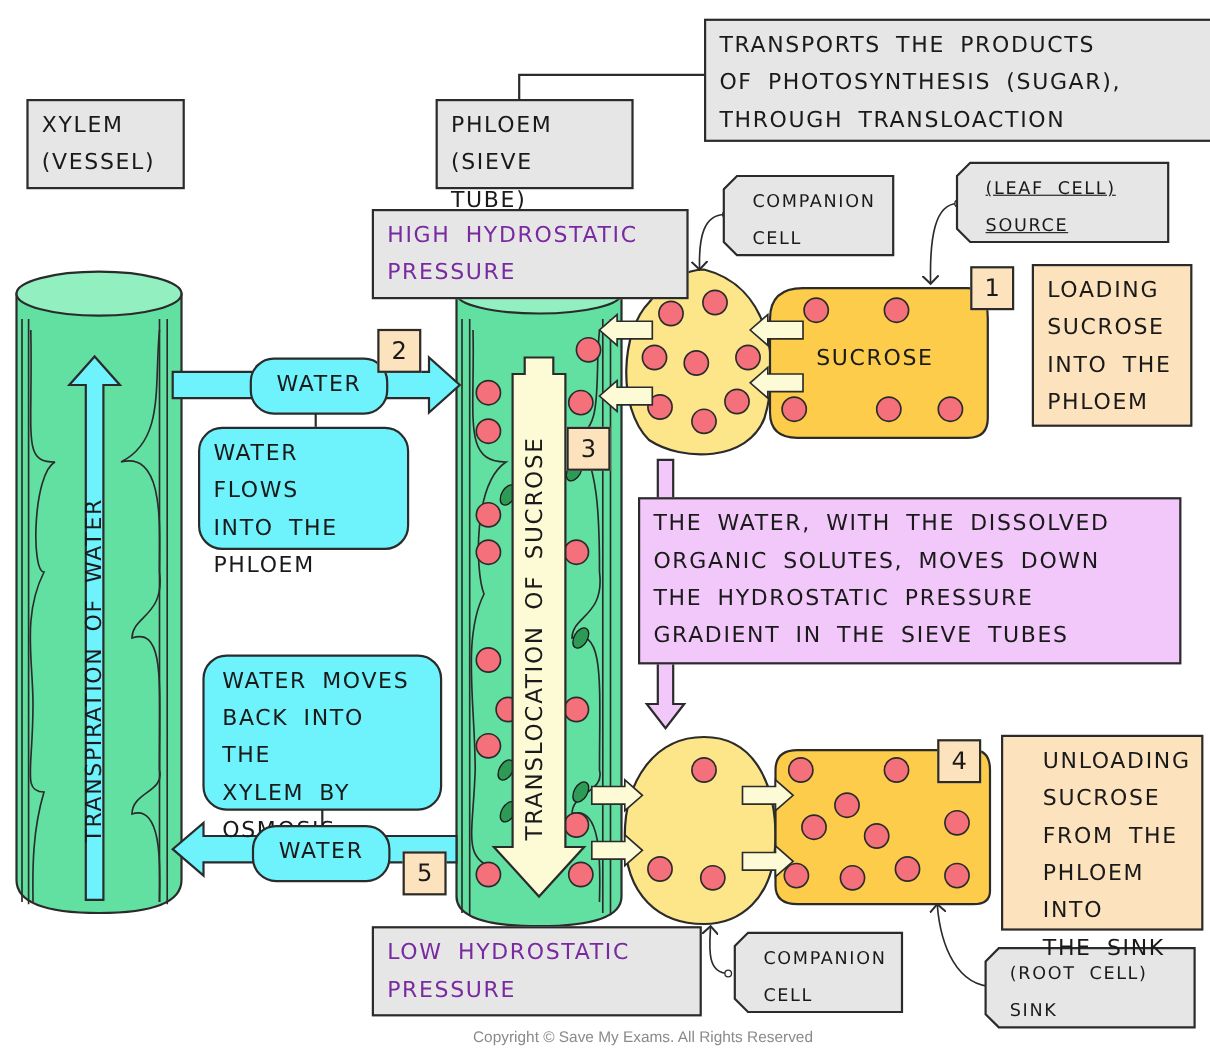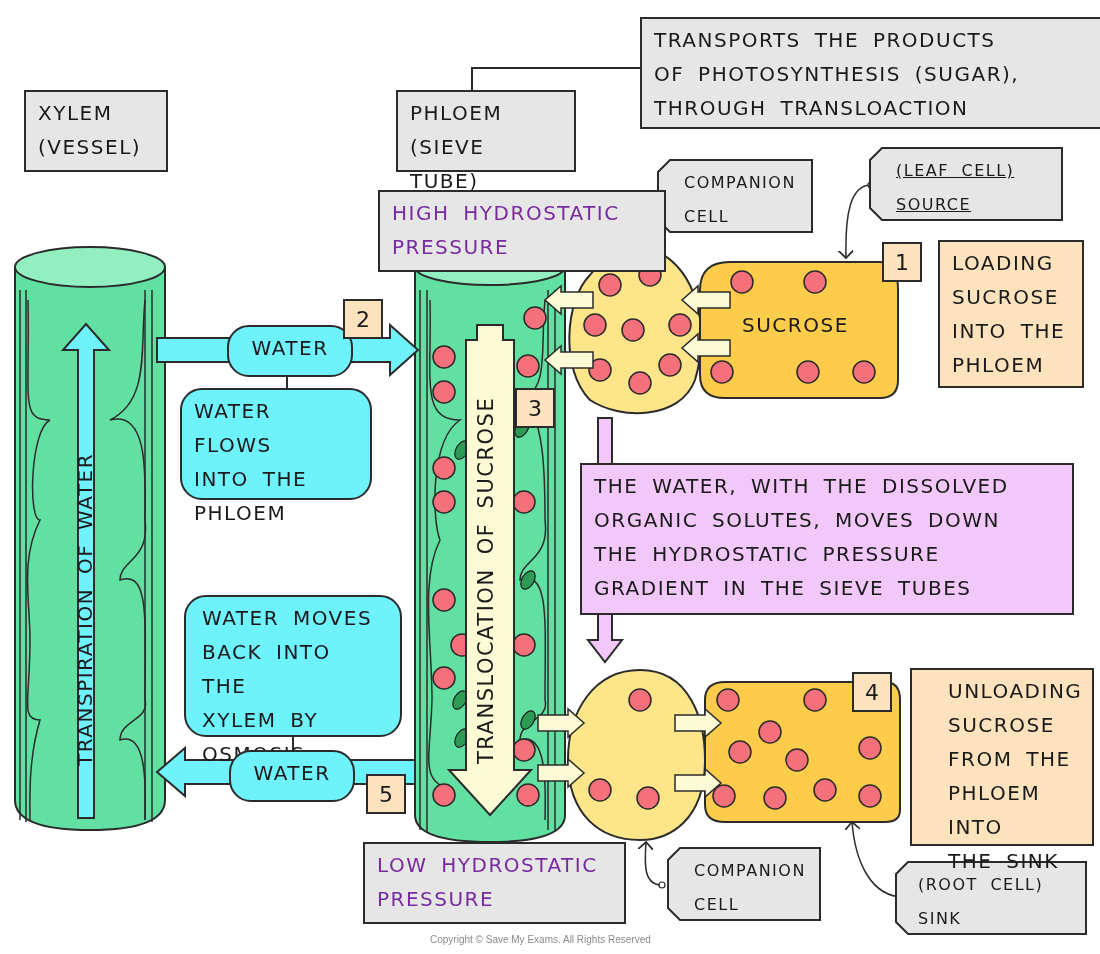--- a/index.html
+++ b/index.html
@@ -6,26 +6,26 @@
   body { width:1100px; height:954px; position:relative; overflow:hidden;
          font-family:"DejaVu Sans", sans-serif; color:#1a1a1a; }
   #diagram { position:absolute; left:0; top:0; width:1100px; height:954px; }
   .lbl { position:absolute; box-sizing:border-box; border:2px solid #2b2b2b;
          font-size:20px; line-height:34px; letter-spacing:1.5px; word-spacing:6px;
          padding:4px 12px; white-space:pre-line; }
   .grey { background:#e6e6e6; }
   .cyan { background:#6ef2fc;border-radius:22px; }
   .peach { background:#fde3bd; }
   .pink { background:#f2c8fa; }
-  .purple-text { color:#7a2aa0;margin-left:40px; }
+  .purple-text { color:#7a2aa0; }
   .num { position:absolute; box-sizing:border-box; border:2px solid #2b2b2b; background:#fde3bd;
          width:40px; height:40px; font-size:22px; display:flex; align-items:center; justify-content:center; }
   .tag { position:absolute; box-sizing:border-box; background:#e6e6e6; font-size:16px; line-height:34px;
          letter-spacing:1.5px; word-spacing:6px; padding:4px 12px 4px 14px; white-space:pre-line; }
-  .copyright { position:absolute; left:430px; top:934px; font-size:10px; color:#8a8a8a;
+  .copyright { position:absolute; left:430px; top:934px; font-size:14px; color:#8a8a8a;
                font-family:"Liberation Sans", sans-serif; }
   .vtext { position:absolute; font-size:20px; letter-spacing:1.5px; word-spacing:6px;
            transform-origin:left top; white-space:nowrap; }
 </style>
 </head>
 <body>
 
 <svg id="diagram" viewBox="0 0 1100 954" xmlns="http://www.w3.org/2000/svg">
   <defs>
     <marker id="ah" markerWidth="10" markerHeight="10" refX="5" refY="5" orient="auto">
@@ -175,21 +175,21 @@
 
 <div class="lbl grey" style="left:24px;top:90px;width:144px;height:82px;">XYLEM
 (VESSEL)</div>
 <div class="lbl grey" style="left:396px;top:90px;width:180px;height:82px;">PHLOEM
 (SIEVE TUBE)</div>
 <div class="lbl grey" style="left:640px;top:17px;width:464px;height:112px;">TRANSPORTS THE PRODUCTS
 OF PHOTOSYNTHESIS (SUGAR),
 THROUGH TRANSLOACTION</div>
 <div class="lbl grey purple-text" style="left:338px;top:190px;width:288px;height:82px;">HIGH HYDROSTATIC
 PRESSURE</div>
-<div class="lbl grey purple-text" style="left:323px;top:842px;width:263px;height:82px;">LOW HYDROSTATIC
+<div class="lbl grey purple-text" style="left:338px;top:842px;width:300px;height:82px;">LOW HYDROSTATIC
 PRESSURE</div>
 
 <div class="tag" style="left:670px;top:162px;width:140px;height:68px;background:transparent;">COMPANION
 CELL</div>
 <div class="tag" style="left:882px;top:150px;width:178px;height:68px;background:transparent;text-decoration:underline;">(LEAF CELL)
 SOURCE</div>
 <div class="tag" style="left:680px;top:850px;width:138px;height:68px;background:transparent;">COMPANION
 CELL</div>
 <div class="tag" style="left:904px;top:864px;width:176px;height:72px;background:transparent;">(ROOT CELL)
 SINK</div>
@@ -208,21 +208,21 @@
 
 <div class="lbl peach" style="left:938px;top:240px;width:146px;height:148px;padding-left:12px;">LOADING
 SUCROSE
 INTO THE
 PHLOEM</div>
 <div class="lbl peach" style="left:910px;top:668px;width:184px;height:178px;padding-left:36px;">UNLOADING
 SUCROSE
 FROM THE
 PHLOEM INTO
 THE SINK</div>
-<div class="lbl pink" style="left:580px;top:463px;width:494px;height:152px;">THE WATER, WITH THE DISSOLVED
+<div class="lbl pink" style="left:580px;top:452px;width:494px;height:152px;">THE WATER, WITH THE DISSOLVED
 ORGANIC SOLUTES, MOVES DOWN
 THE HYDROSTATIC PRESSURE
 GRADIENT IN THE SIEVE TUBES</div>
 
 <div class="num" style="left:882px;top:242px;">1</div>
 <div class="num" style="left:343px;top:299px;">2</div>
 <div class="num" style="left:515px;top:388px;">3</div>
 <div class="num" style="left:852px;top:672px;">4</div>
 <div class="num" style="left:366px;top:774px;">5</div>
 

